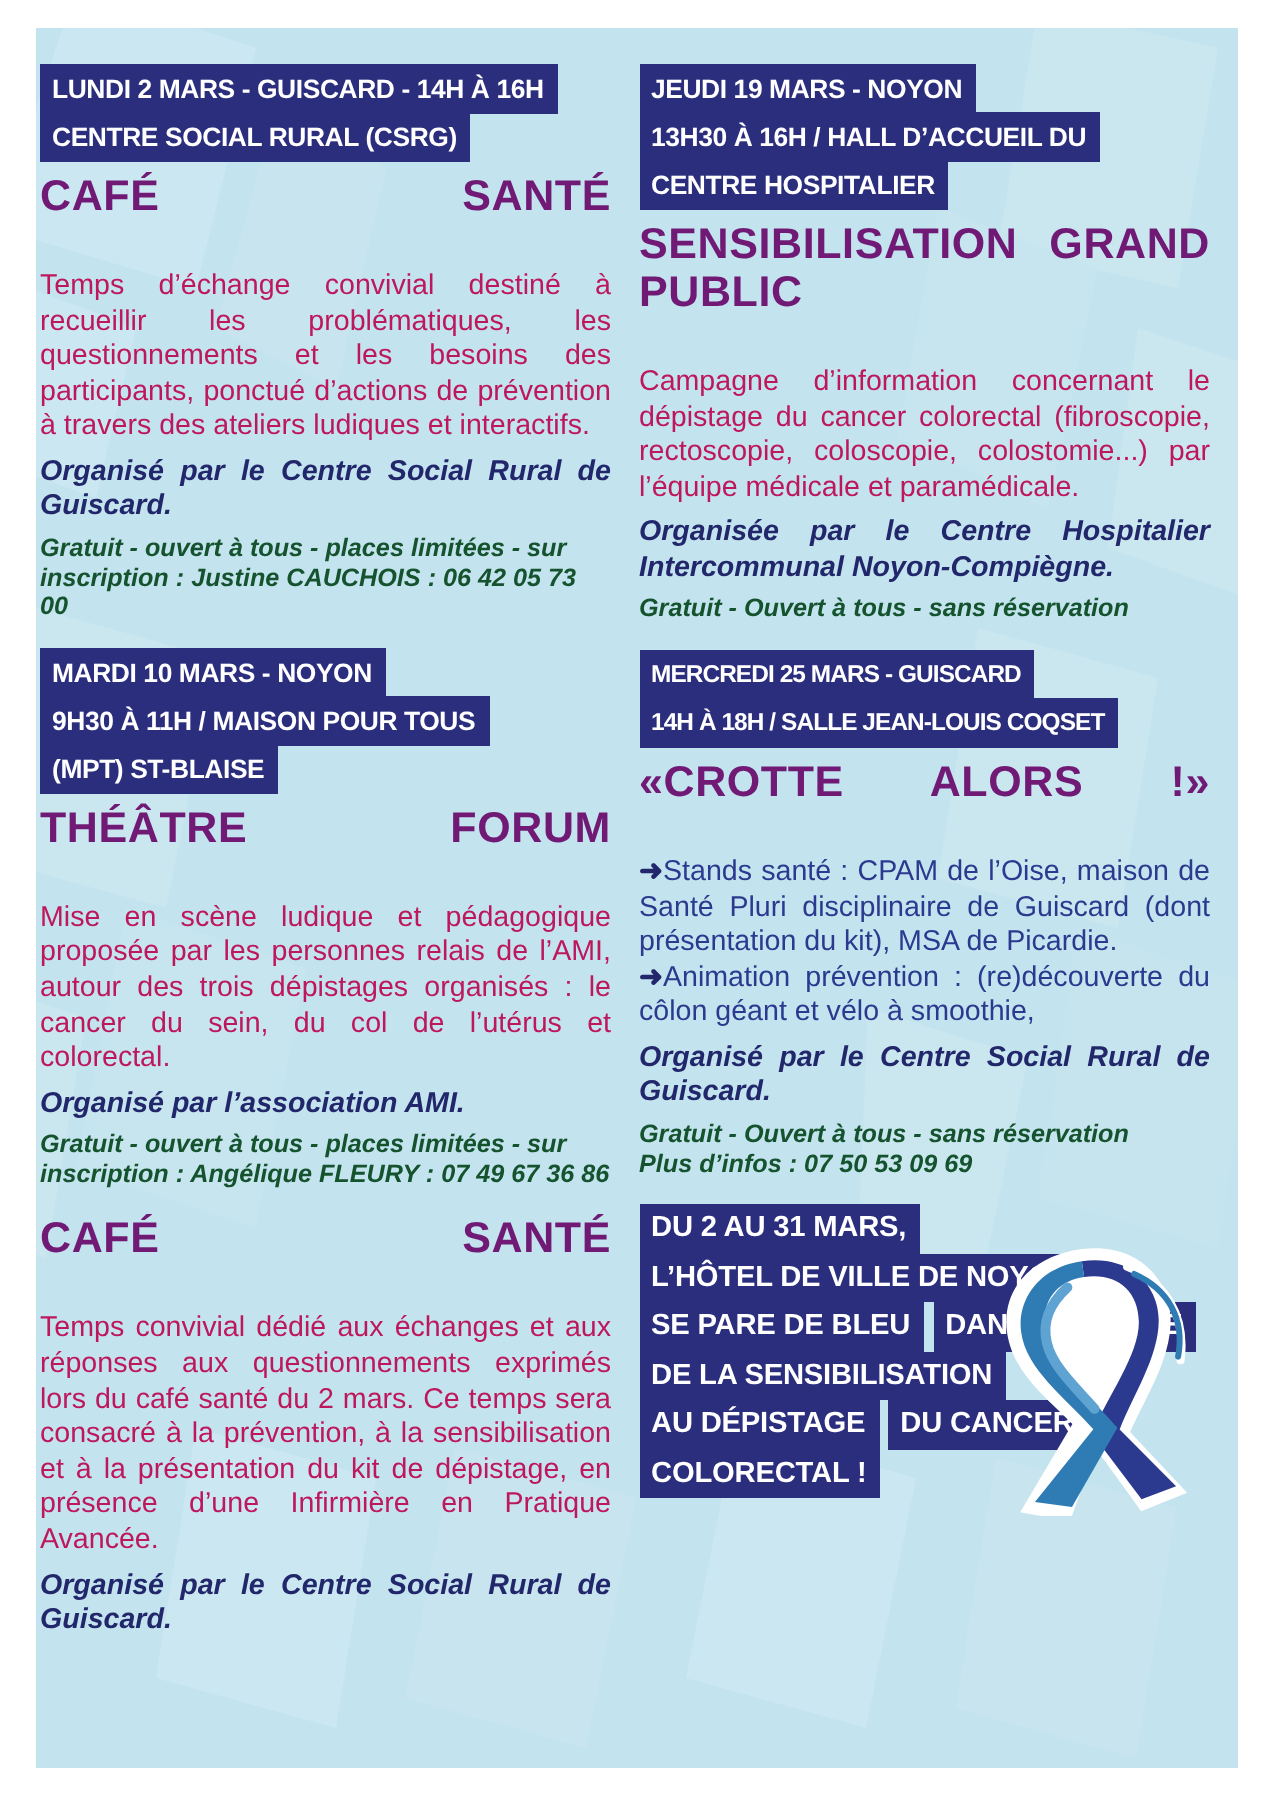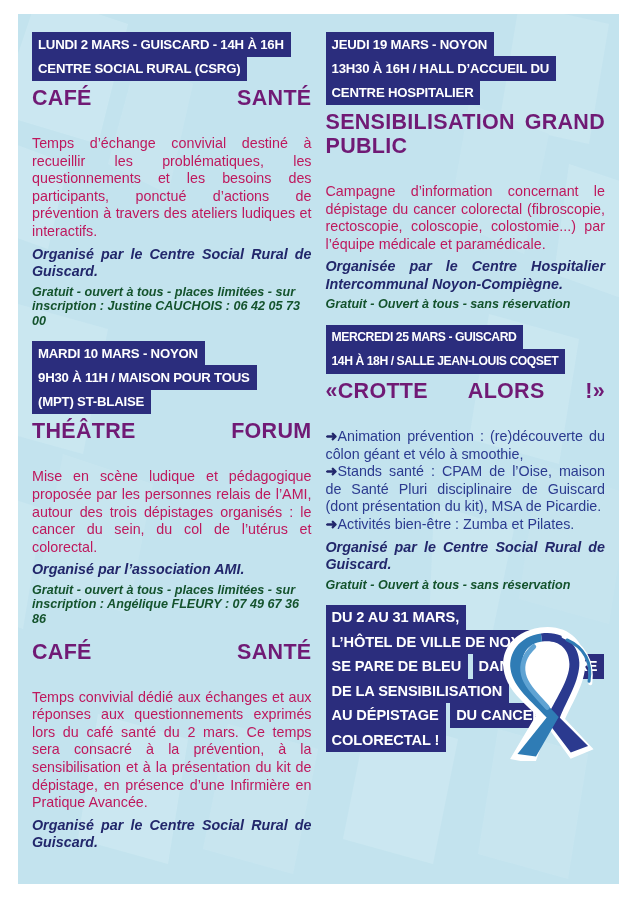--- a/index.html
+++ b/index.html
@@ -28,21 +28,21 @@
     pointer-events: none;
     opacity: 0.45;
   }
   .wm svg { display: block; }
 
   .columns {
     position: absolute;
     inset: 0;
     display: flex;
     gap: 14px;
-    padding: 18px 14px 10px 14px;
+    padding: 18px 14px 10px 2px;
   }
   .col { width: 287px; position: relative; z-index: 3; }
 
   
   .event { margin-bottom: 13px; }
 
   .hdr {
     display: inline-block;
     background: #2b2d7d;
     color: #ffffff;
@@ -212,26 +212,26 @@
         <div class="info">Gratuit - Ouvert à tous - sans réservation</div>
       </div>
 
       <div class="event">
         <div class="hdr-wrap">
           <div class="hdr sm">MERCREDI 25 MARS - GUISCARD</div>
           <div class="hdr sm">14H À 18H / SALLE JEAN-LOUIS COQSET</div>
         </div>
         <div class="title">«CROTTE ALORS !»</div>
         <div class="bullets">
+          <div class="bullet"><span class="arrow">➜</span><span>Stands santé : CPAM de l’Oise, maison de Santé Pluri disciplinaire de Guiscard (dont présentation du kit), MSA de Picardie.</span></div>
           <div class="bullet"><span class="arrow">➜</span><span>Animation prévention : (re)découverte du côlon géant et vélo à smoothie,</span></div>
-          <div class="bullet"><span class="arrow">➜</span><span>Stands santé : CPAM de l’Oise, maison de Santé Pluri disciplinaire de Guiscard (dont présentation du kit), MSA de Picardie.</span></div>
-          <div class="bullet"><span class="arrow">➜</span><span>Activités bien-être : Zumba et Pilates.</span></div>
         </div>
         <div class="org" style="margin-top:5px;">Organisé par le Centre Social Rural de Guiscard.</div>
         <div class="info">Gratuit - Ouvert à tous - sans réservation</div>
+        <div class="info">Plus d’infos : 07 50 53 09 69</div>
       </div>
 
       <div class="banner">
         <div class="hdr-wrap">
           <div class="hdr">DU 2 AU 31 MARS,</div>
           <div class="hdr">L’HÔTEL DE VILLE DE NOYON</div>
           <div class="hdr">SE PARE DE BLEU</div>
           <div class="hdr">DANS LE CADRE</div>
           <div class="hdr">DE LA SENSIBILISATION</div>
           <div class="hdr">AU DÉPISTAGE</div>

